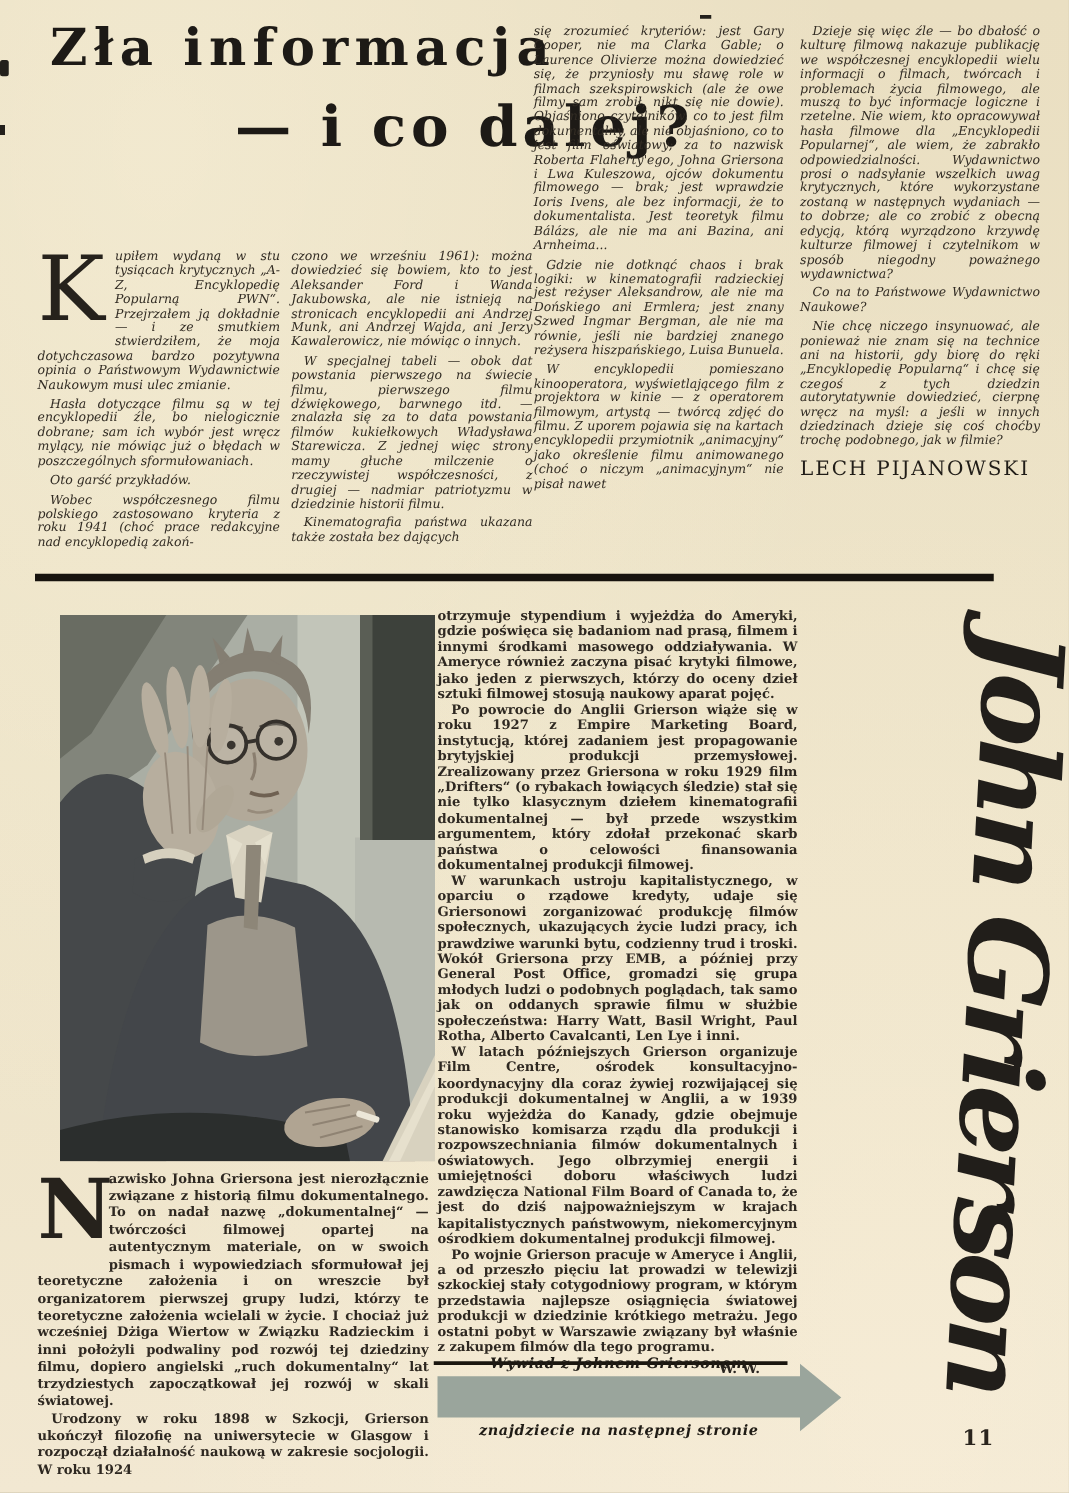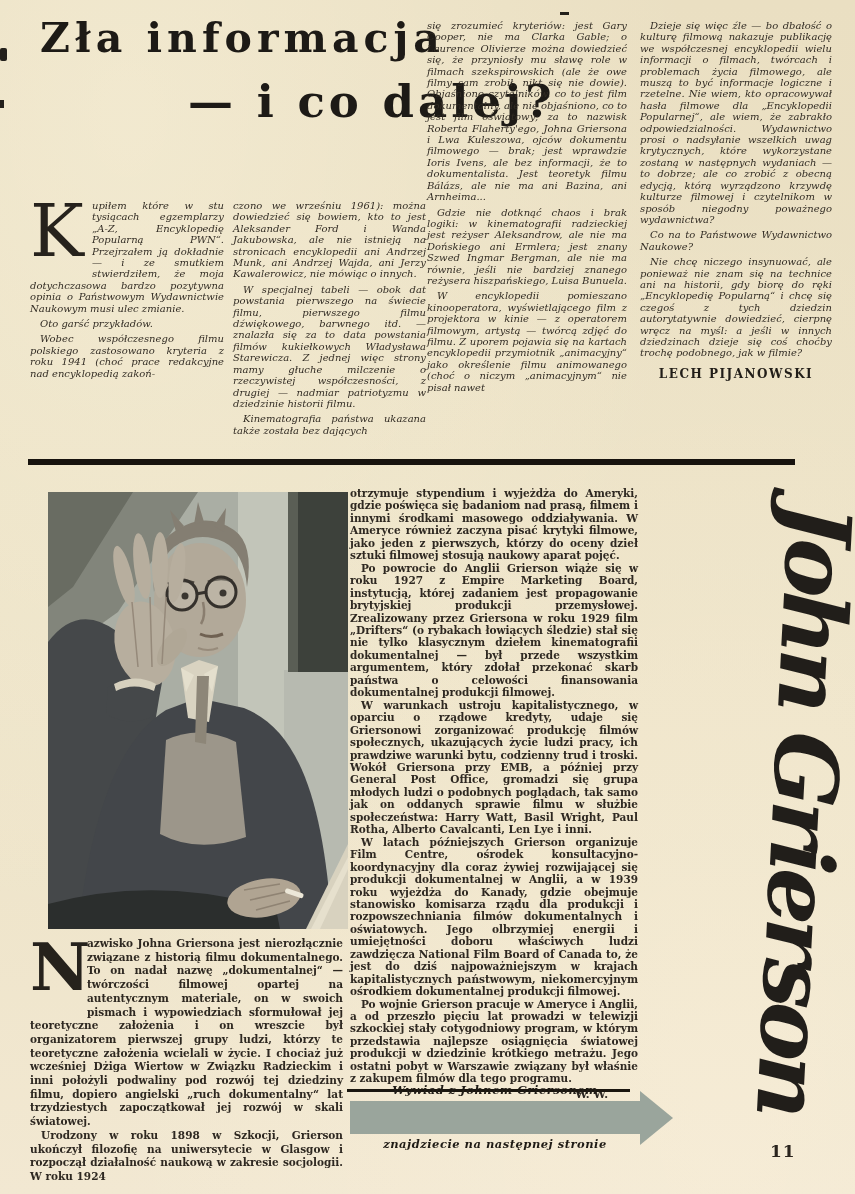--- a/index.html
+++ b/index.html
@@ -23,22 +23,22 @@
   .col{font-style:italic;font-size:10px;line-height:11.4px;text-align:justify;color:#322c24;}
   .col p{margin:0 0 4px 0;text-indent:10px;}
   .col p.first{text-indent:0;}
   .c1{left:30px;top:200px;width:194px;height:256px;}
   .c2{left:233px;top:200px;width:193px;height:256px;}
   .c3{left:427px;top:20px;width:200px;height:440px;}
   .c4{left:640px;top:20px;width:192px;height:440px;}
 
   .dropcap1{float:left;width:62px;height:70px;font-style:normal;font-weight:normal;
     font-size:72px;line-height:62px;color:#26221c;}
-  .a1-byline{margin-top:10px;text-align:center;font-style:normal;font-weight:bold;
-    font-size:12px;letter-spacing:1.5px;color:#211d18;}
+  .a1-byline{margin-top:10px;font-style:normal;font-weight:normal;
+    font-size:16px;letter-spacing:1.5px;color:#211d18;}
 
   .rule-thick{left:28px;top:459px;width:767px;height:6px;background:#17130e;}
 
   
   .photo{left:48px;top:492px;width:300px;height:437px;}
   .photo svg{display:block;width:100%;height:100%;}
 
   .col2a{font-size:10.5px;line-height:12.45px;font-weight:bold;text-align:justify;color:#2e2821;}
   .col2a p{margin:0;text-indent:11px;}
   .col2a p.first{text-indent:0;}
@@ -79,21 +79,22 @@
   <div class="abs scan-mark" style="left:0;top:48px;width:7px;height:13px;border-radius:2px;"></div>
   <div class="abs scan-mark" style="left:0;top:100px;width:4px;height:8px;"></div>
   <div class="abs scan-mark" style="left:560px;top:12px;width:9px;height:3px;"></div>
 
   <div class="abs a1-title">
     <div class="t1">Zła informacja</div>
     <div class="t2">— i co dalej?</div>
   </div>
 
   <div class="abs col c1">
-    <p class="first"><span class="dropcap1">K</span><span>upiłem które w stu tysiącach egzemplarzy „A-Z, Encyklopedię Popularną PWN“. Przejrzałem ją dokładnie — i ze smutkiem stwierdziłem, że moja dotychczasowa bardzo pozytywna opinia o Państwowym Wydawnictwie Naukowym musi ulec zmianie.</span></p>
+    <p class="first"><span class="dropcap1">K</span><span>upiłem wydaną w stu tysiącach krytycznych „A-Z, Encyklopedię Popularną PWN“. Przejrzałem ją dokładnie — i ze smutkiem stwierdziłem, że moja dotychczasowa bardzo pozytywna opinia o Państwowym Wydawnictwie Naukowym musi ulec zmianie.</span></p>
+    <p>Hasła dotyczące filmu są w tej encyklopedii źle, bo nielogicznie dobrane; sam ich wybór jest wręcz mylący, nie mówiąc już o błędach w poszczególnych sformułowaniach.</p>
     <p>Oto garść przykładów.</p>
     <p>Wobec współczesnego filmu polskiego zastosowano kryteria z roku 1941 (choć prace redakcyjne nad encyklopedią zakoń-</p>
   </div>
 
   <div class="abs col c2">
     <p class="first">czono we wrześniu 1961): można dowiedzieć się bowiem, kto to jest Aleksander Ford i Wanda Jakubowska, ale nie istnieją na stronicach encyklopedii ani Andrzej Munk, ani Andrzej Wajda, ani Jerzy Kawalerowicz, nie mówiąc o innych.</p>
     <p>W specjalnej tabeli — obok dat powstania pierwszego na świecie filmu, pierwszego filmu dźwiękowego, barwnego itd. — znalazła się za to data powstania filmów kukiełkowych Władysława Starewicza. Z jednej więc strony mamy głuche milczenie o rzeczywistej współczesności, z drugiej — nadmiar patriotyzmu w dziedzinie historii filmu.</p>
     <p>Kinematografia państwa ukazana także została bez dających</p>
   </div>
 

